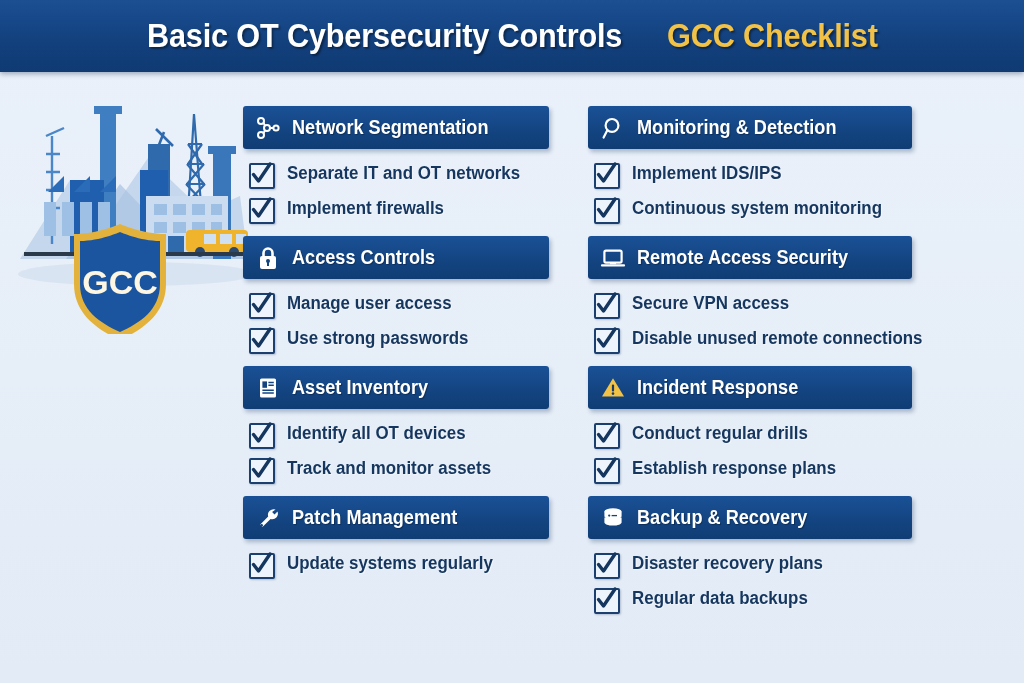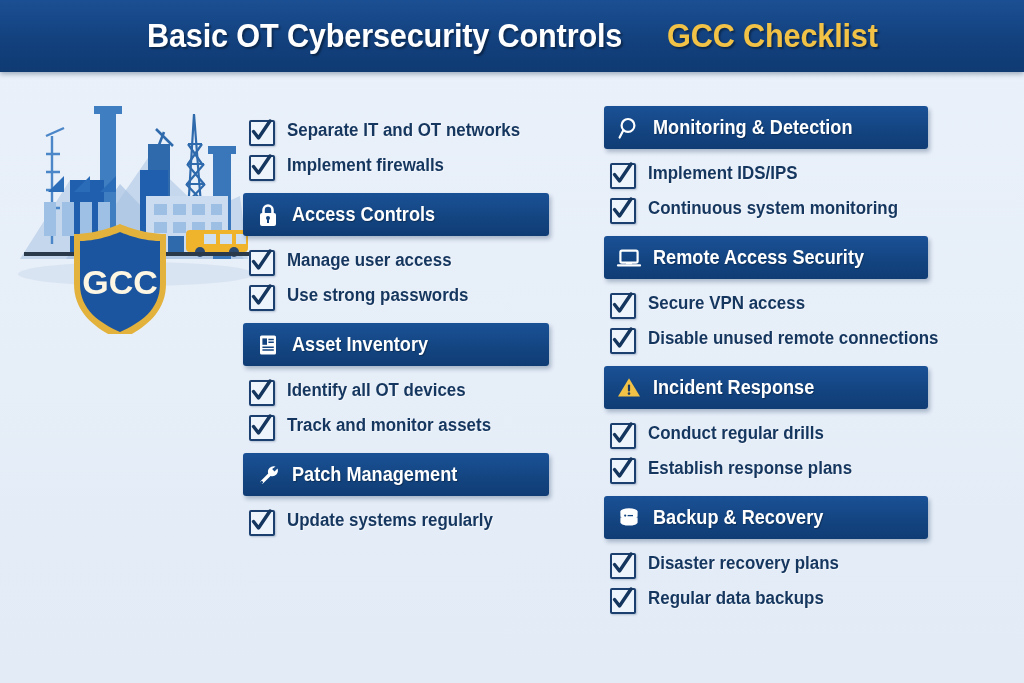--- a/index.html
+++ b/index.html
@@ -25,21 +25,21 @@
   .title-main{color:#ffffff;}
   .title-accent{color:#f1c246;margin-left:9px;}
 
   
   .illus{position:absolute;left:8px;top:84px;width:246px;height:250px;}
   .illus svg{display:block;}
 
   
   .col{position:absolute;top:106px;}
   .col-left{left:243px;width:306px;}
-  .col-right{left:604px;width:324px;}
+  .col-right{left:588px;width:324px;}
 
   .section{margin-bottom:12px;}
   .sec-head{
     position:relative;height:43px;border-radius:3px;
     background:linear-gradient(180deg,#1a5196 0%,#134480 60%,#103c74 100%);
     box-shadow:2px 3px 4px rgba(22,50,90,.30);
     display:flex;align-items:center;padding:0 10px 0 12px;gap:11px;}
   .sec-head .ico{width:26px;height:26px;flex:0 0 26px;display:flex;align-items:center;justify-content:center;}
   .sec-title{color:#fff;font-weight:bold;font-size:19.5px;white-space:nowrap;
     transform:scaleX(.93);transform-origin:left center;
@@ -134,20 +134,32 @@
       <g transform="translate(60,134)">
         <path d="M52 6 C52 6 30 16 6 16 L6 66 C6 96 30 112 52 122 C74 112 98 96 98 66 L98 16 C74 16 52 6 52 6 Z" fill="#e3b23c"></path>
         <path d="M52 14 C52 14 32 23 12 23 L12 66 C12 92 32 105 52 114 C72 105 92 92 92 66 L92 23 C72 23 52 14 52 14 Z" fill="#1b55a0"></path>
         <text x="52" y="76" text-anchor="middle" font-family="Liberation Sans, sans-serif" font-size="34" font-weight="bold" fill="#fdf6e3" style="paint-order:stroke">GCC</text>
       </g>
     </svg>
   </div>
 
   <div class="col col-left" id="col0">
       <div class="section">
+        <div class="sec-head">
+          <span class="ico">
+            <svg width="26" height="26" viewBox="0 0 26 26" fill="none">
+              <circle cx="6" cy="6" r="3" stroke="#ffffff" stroke-width="2"></circle>
+              <circle cx="6" cy="20" r="3" stroke="#ffffff" stroke-width="2"></circle>
+              <circle cx="12" cy="13" r="3" stroke="#ffffff" stroke-width="2"></circle>
+              <circle cx="21" cy="13" r="2.6" stroke="#ffffff" stroke-width="2"></circle>
+              <path d="M8.4 7.6 L10.2 11 M8.4 18.4 L10.2 15 M15 13 H18.4" stroke="#ffffff" stroke-width="2"></path>
+            </svg>
+          </span>
+          <span class="sec-title">Network Segmentation</span>
+        </div>
         <div class="items">
           <div class="item">
             <span class="cbox">
               <svg width="24" height="30" viewBox="0 0 24 30">
                 <path d="M3.5 14.5 L8.5 21 L20 4" stroke="#15365e" stroke-width="3.4" fill="none" stroke-linecap="round" stroke-linejoin="round"></path>
               </svg>
             </span>
             <span class="item-text">Separate IT and OT networks</span>
           </div>
           <div class="item">

